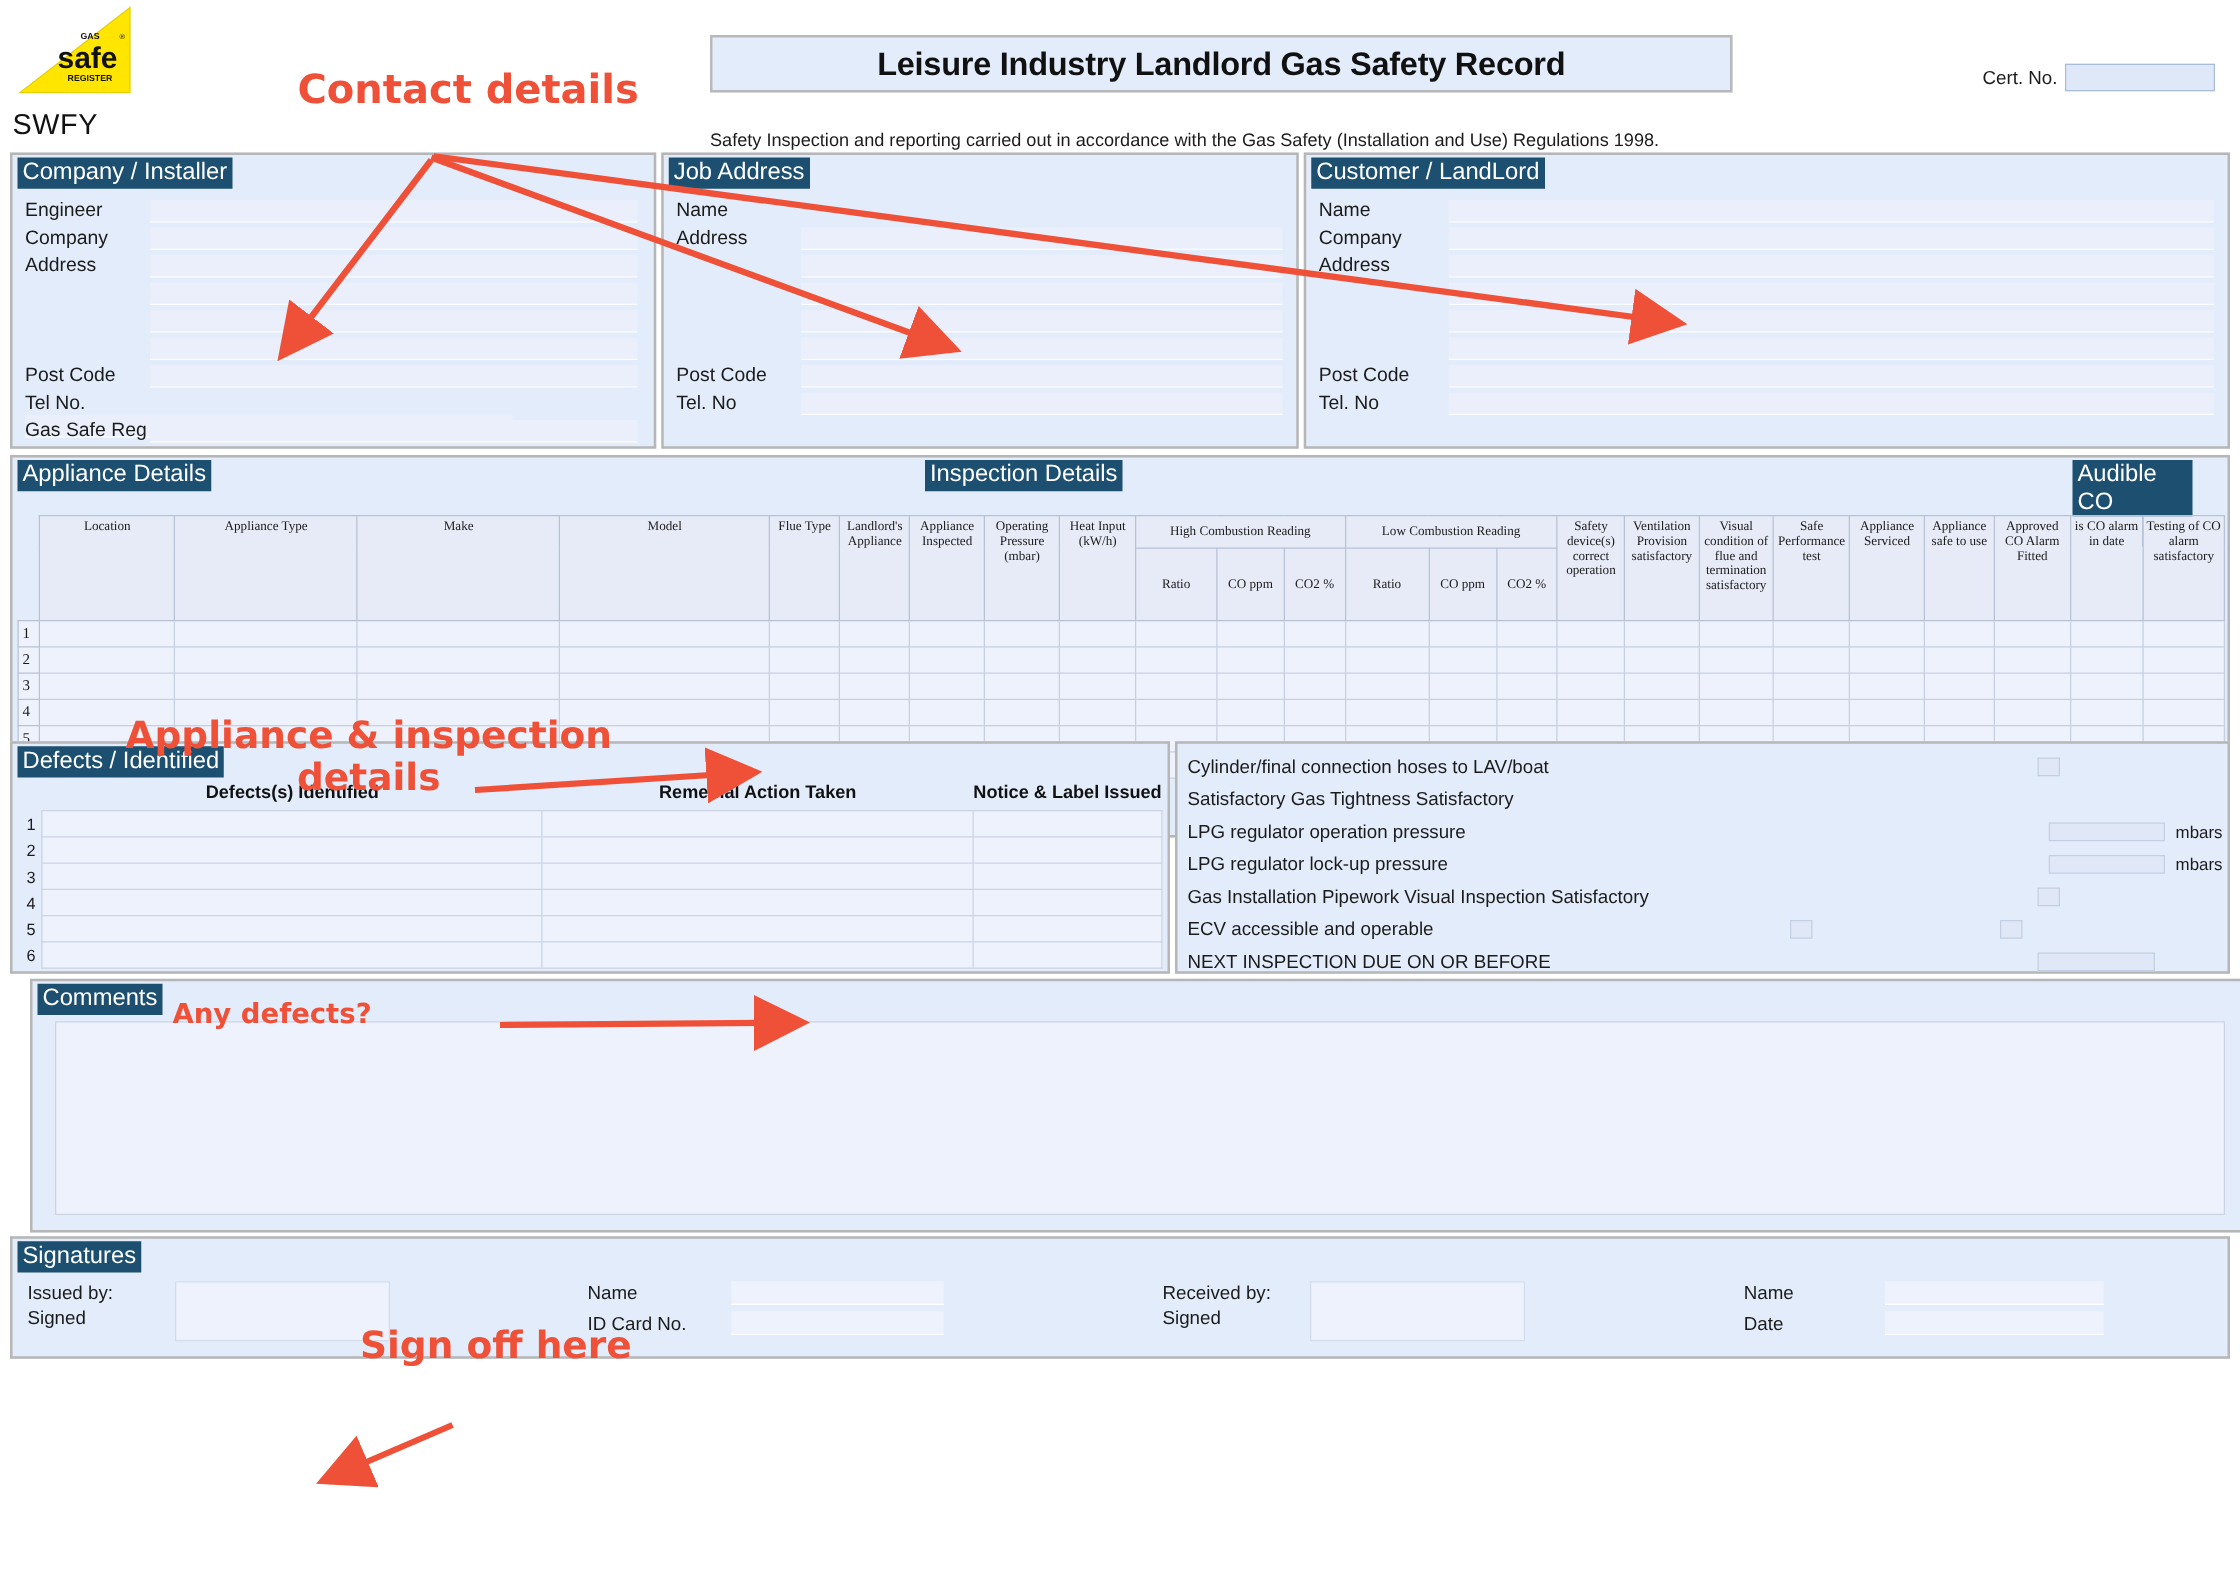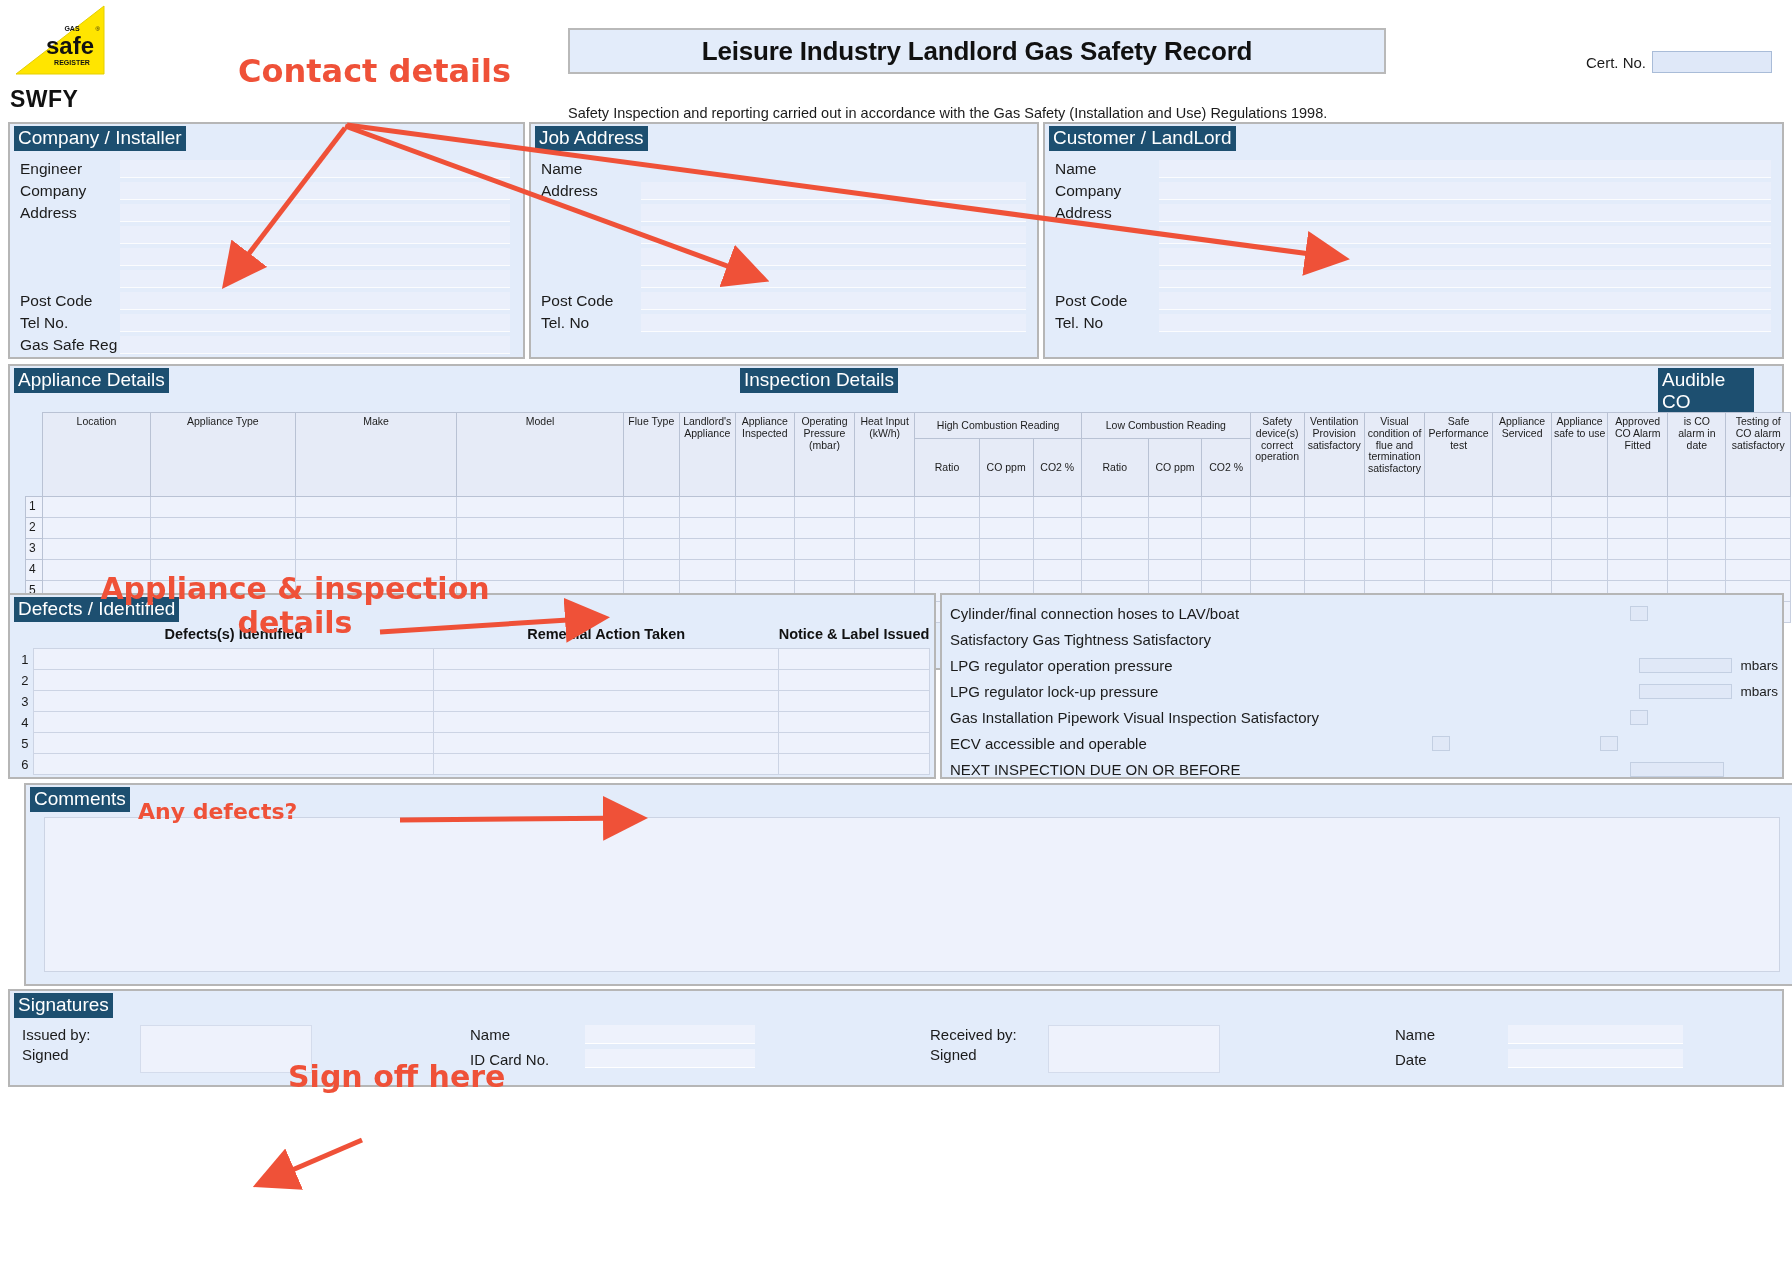--- a/index.html
+++ b/index.html
@@ -12,21 +12,21 @@
     position: relative;
     overflow: hidden;
   }
   .page { position: relative; width: 1792px; height: 1265px; }
 
   
   .logo-wrap { position: absolute; left: 10px; top: 4px; width: 120px; }
   .logo-tri { position: relative; width: 98px; height: 80px; }
   .logo-tri svg { display: block; }
   .logo-swfy {
-    font-size: 23px; font-weight: bold; letter-spacing: .5px;
+    font-size: 23px; font-weight: normal; letter-spacing: .5px;
     color: #111; margin-top: 2px; font-family: "Liberation Sans", sans-serif;
   }
 
   
   .title-box {
     position: absolute; left: 568px; top: 28px; width: 818px; height: 46px;
     background: #e3ecfa; border: 2px solid #b9b9b9;
     display: flex; align-items: center; justify-content: center;
   }
   .title-box .t { font-size: 26px; font-weight: bold; color: #111; letter-spacing: -.2px; }
@@ -64,21 +64,21 @@
   .c-row { position: absolute; display: flex; align-items: flex-start; }
   .c-lbl { font-size: 15.5px; white-space: nowrap; }
   .c-inp { background: #eaeffb; height: 18px; border-bottom: 1.5px solid #fbfcfe; }
 
   
   #p-table { left: 8px; top: 364px; width: 1776px; height: 306px; }
   .tag-appliance { position: absolute; left: 4px; top: 2px; }
   .tag-inspection { position: absolute; left: 730px; top: 2px; }
   .tag-coalarm { position: absolute; left: 1648px; top: 2px; width: 96px; }
 
-  table.grid { border-collapse: collapse; position: absolute; left: 15px; top: 46px; width: 1766px; }
+  table.grid { border-collapse: collapse; position: absolute; left: 4px; top: 46px; width: 1766px; font-family: Liberation Serif, serif; }
   table.grid td, table.grid th {
     border: 1px solid #b9c2d4; background: #e6ebf7;
     font-size: 10.5px; font-weight: normal; color: #1b1b1b;
     text-align: center; vertical-align: top; padding: 3px 1px;
     line-height: 1.12;
   }
   table.grid th { height: 58px; }
   table.grid td.cell { background: #eef2fc; height: 21px; border: 1px solid #c7cfe0; padding: 0; }
   table.grid td.idx {
     width: 16px; background: #eef2fc; font-size: 12px; text-align: left;
@@ -180,21 +180,21 @@
       <div class="c-row" style="left:110px;top:94px;">
           <div class="c-inp" style="width:390px;"></div>
         </div>
       <div class="c-row" style="left:110px;top:116px;">
           <div class="c-inp" style="width:390px;"></div>
         </div>
       <div class="c-row" style="left:10px;top:138px;width:495px;">
         <span class="c-lbl" style="width:100px;">Post Code</span>
         <div class="c-inp" style="width:390px;"></div>
       </div>
-      <div class="c-row" style="left:10px;top:160px;width:495px;">
+      <div class="c-row" style="left:10px;top:160px;width:495px;flex-direction:column;">
         <span class="c-lbl" style="width:100px;">Tel No.</span>
         <div class="c-inp" style="width:390px;"></div>
       </div>
       <div class="c-row" style="left:10px;top:182px;width:495px;">
         <span class="c-lbl" style="width:100px;">Gas Safe Reg</span>
         <div class="c-inp" style="width:390px;"></div>
       </div>
     </div>
   </div>
 

